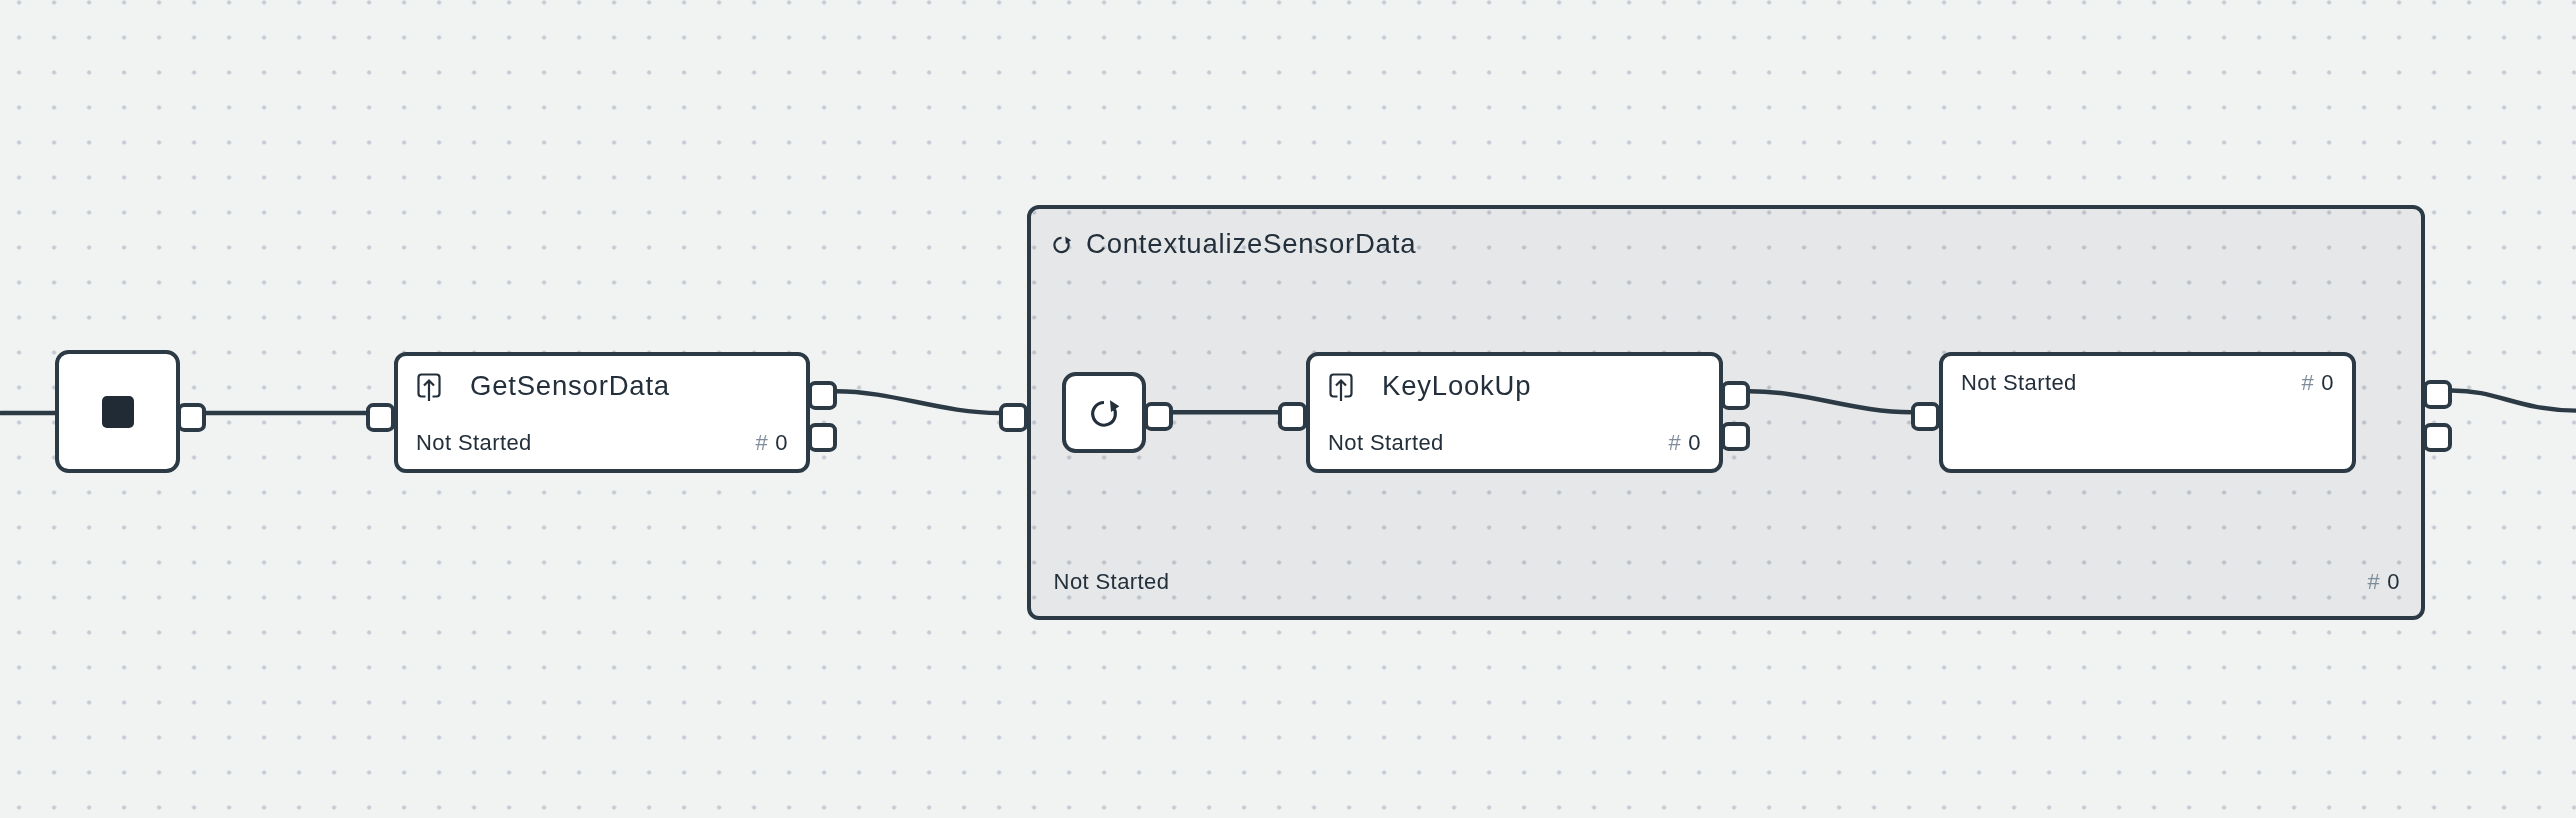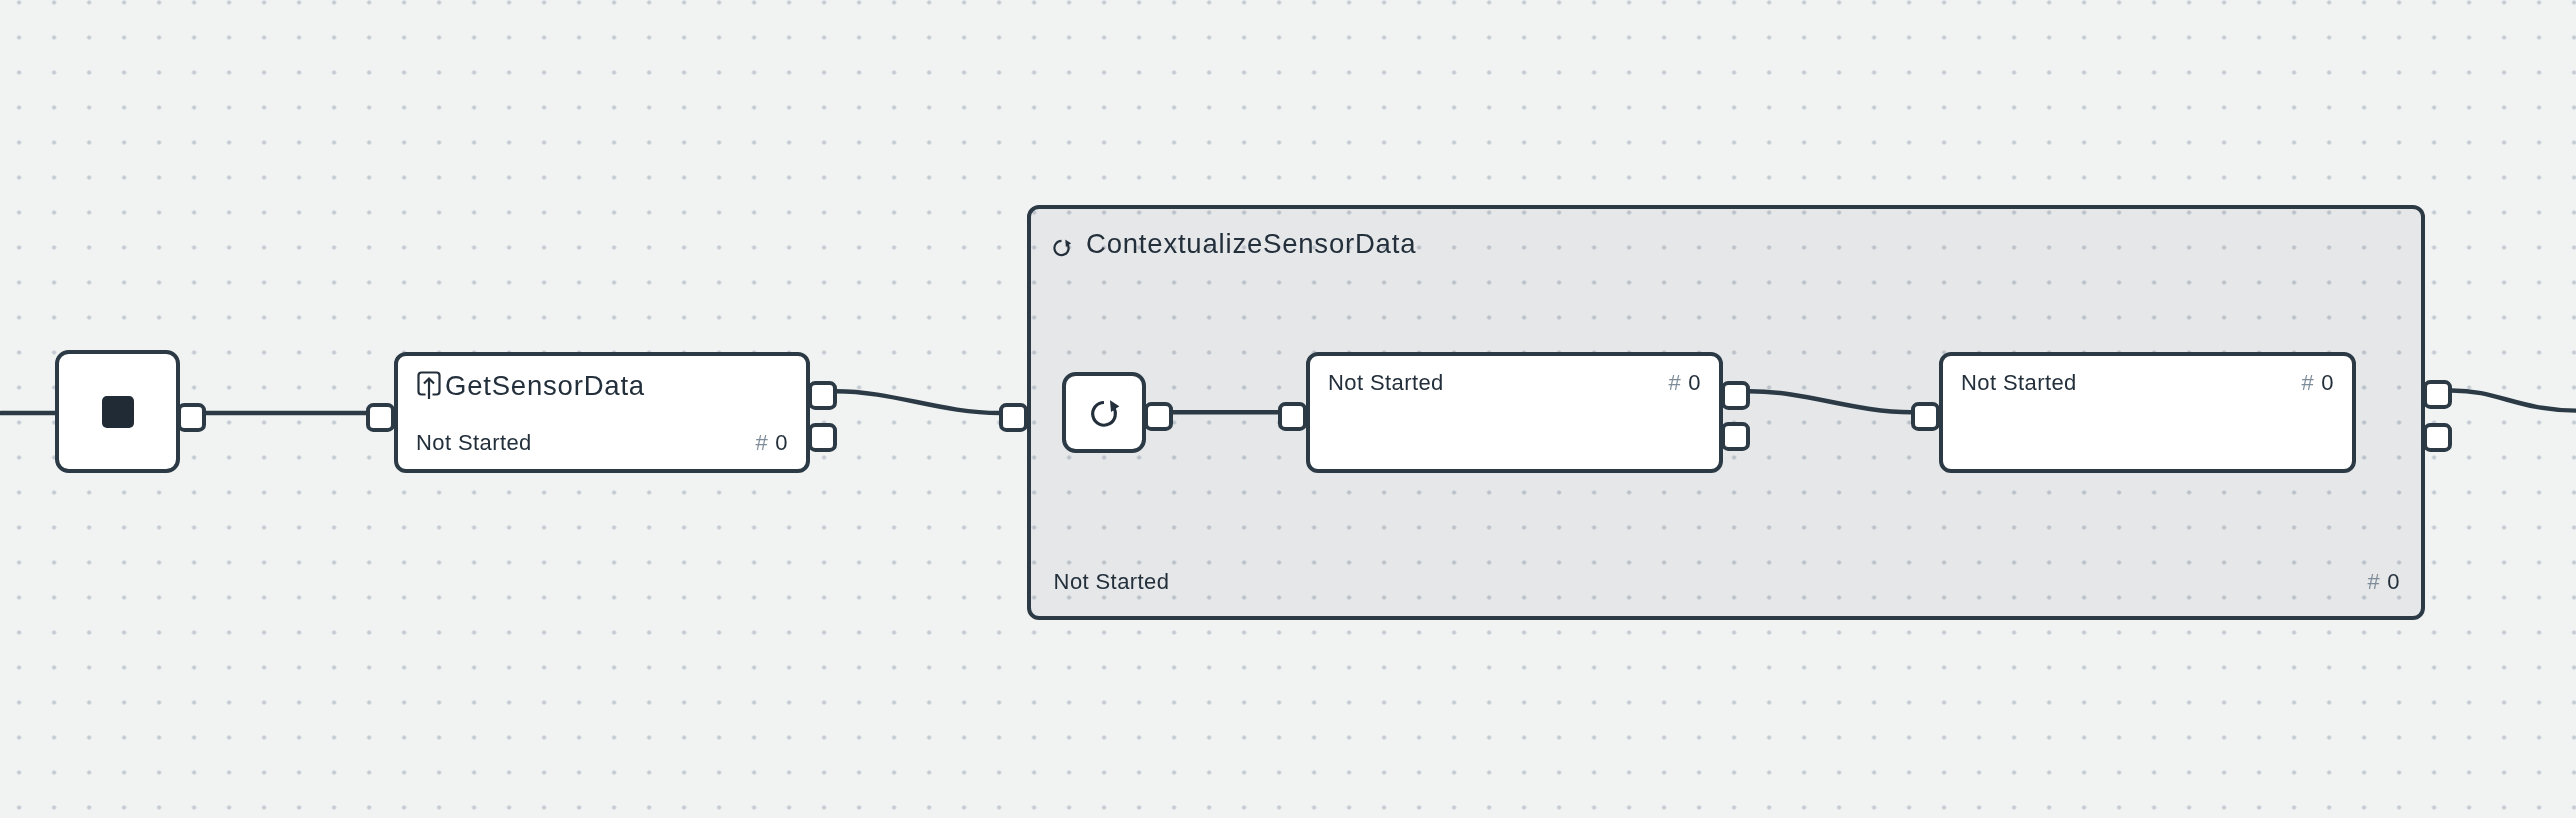--- a/index.html
+++ b/index.html
@@ -17,41 +17,41 @@
     background-position:1.6px 20px;
   }
   
   .group{
     position:absolute;left:1027px;top:205px;width:1398px;height:415px;
     box-sizing:border-box;border:4.9px solid #2c3a46;border-radius:12px;
     background:rgba(44,58,70,0.06);
     z-index:1;
   }
   .group-header{
-    position:absolute;left:18px;top:19.4px;display:flex;align-items:flex-end;gap:12px;
+    position:absolute;left:18px;top:19.4px;display:flex;align-items:center;gap:12px;
     color:#232f3b;font-size:27.5px;letter-spacing:0.8px;
   }
   .group-footer{
     position:absolute;left:22.6px;right:21px;bottom:21px;
     display:flex;justify-content:space-between;align-items:center;
     color:#232f3b;font-size:22px;letter-spacing:0.4px;
   }
   
   .edges{position:absolute;inset:0;z-index:2;pointer-events:none;}
   .edges path{stroke:#2c3a46;stroke-width:5.5;fill:none;stroke-linecap:round;}
   
   .node{
     position:absolute;box-sizing:border-box;background:#ffffff;
     border:4px solid #2c3a46;border-radius:12px;z-index:3;
   }
   .node-inner{
     display:flex;flex-direction:column;justify-content:space-between;
     height:100%;box-sizing:border-box;padding:13.7px 18px 13px 18px;
   }
-  .title-row{display:flex;align-items:flex-start;gap:3px;color:#232f3b;
+  .title-row{display:flex;align-items:flex-end;gap:28px;color:#232f3b;
     font-size:27.5px;letter-spacing:0.8px;white-space:nowrap;}
   .status-row{display:flex;justify-content:space-between;align-items:center;
     color:#232f3b;font-size:22px;letter-spacing:0.4px;}
   .counter{display:flex;align-items:center;gap:7.3px;}
   .hash{color:#7e8c99;}
   .count{color:#232f3b;}
   
   .node-start{left:55px;top:350px;width:125px;height:123px;border-radius:13.7px;
     display:flex;align-items:center;justify-content:center;}
   .stop-square{width:32px;height:32px;background:#212b36;border-radius:4.9px;}
@@ -151,20 +151,30 @@
       <svg width="40" height="40" viewBox="0 0 24 24">
         <path d="M 12 5.7 A 6.8 6.8 0 1 0 17.2 8.1" fill="none" stroke="#232f3b" stroke-width="1.9"></path>
         <polygon points="15.6,4.4 21.2,7.9 16.2,11.4" fill="#232f3b"></polygon>
       </svg>
     </span>
     <span class="port p-loop-out"></span>
   </div>
 
   <div class="node node-klu">
     <div class="node-inner">
+      <div class="title-row">
+        <span class="icon">
+          <svg width="26" height="30" viewBox="0 0 26 30">
+            <path d="M 9.5 24.5 H 5.5 Q 2.5 24.5 2.5 21.5 V 5.5 Q 2.5 2.5 5.5 2.5 H 20.5 Q 23.5 2.5 23.5 5.5 V 21.5 Q 23.5 24.5 20.5 24.5 H 16.5" fill="none" stroke="#232f3b" stroke-width="2.2"></path>
+            <path d="M 13 29 V 9" fill="none" stroke="#232f3b" stroke-width="2.2"></path>
+            <path d="M 8 13.5 L 13 8.5 L 18 13.5" fill="none" stroke="#232f3b" stroke-width="2.2" stroke-linejoin="miter"></path>
+          </svg>
+        </span>
+        <span>KeyLookUp</span>
+      </div>
       <div class="status-row">
         <span>Not Started</span>
         <span class="counter">
             <span class="hash">#</span>
             <span class="count">0</span>
           </span>
       </div>
     </div>
     <span class="port p-klu-in"></span>
     <span class="port p-klu-out-top"></span>

